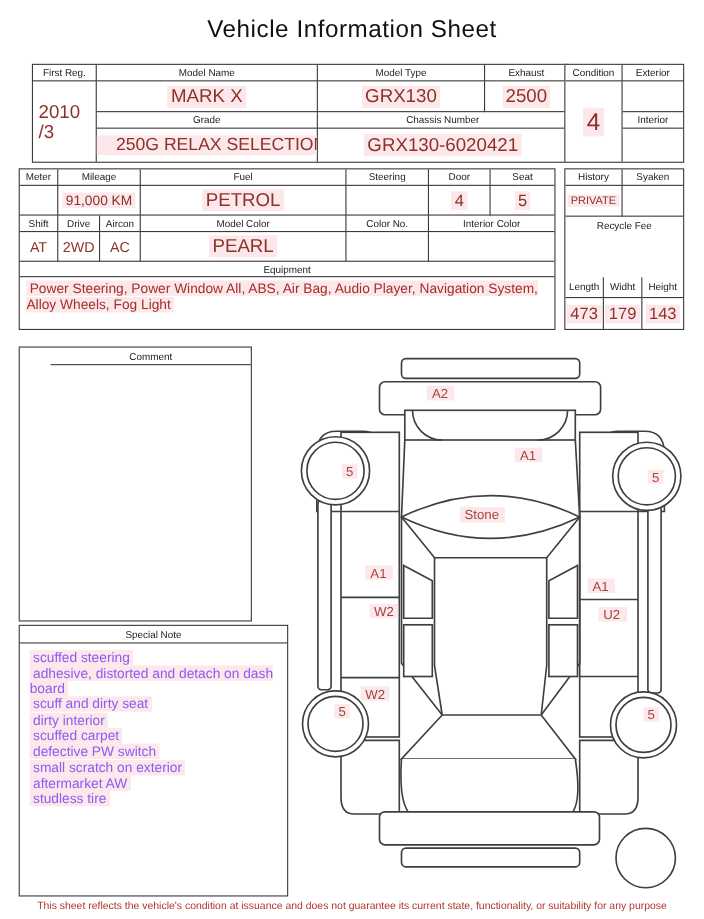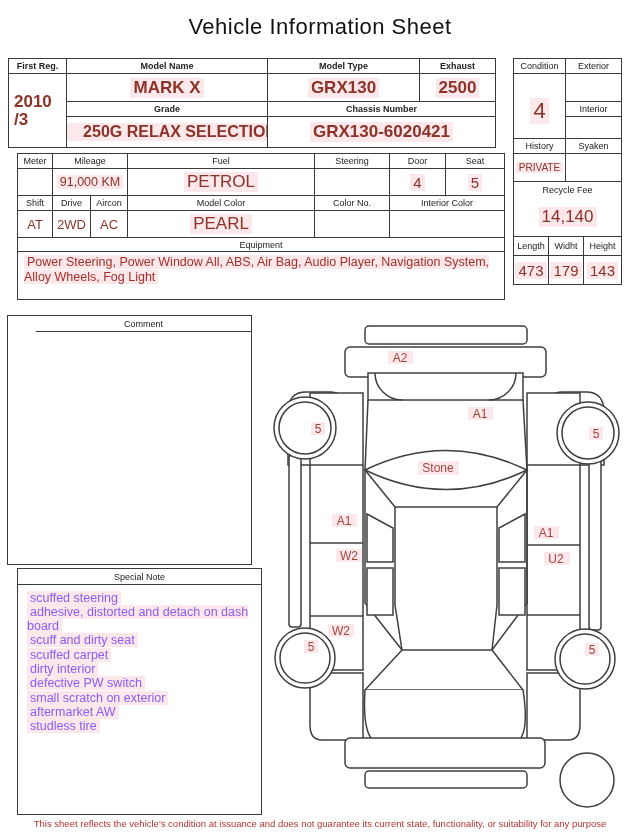--- a/index.html
+++ b/index.html
@@ -34,21 +34,21 @@
   svg text{font-family:"Liberation Sans",sans-serif;font-size:12px;fill:#a2453c;
            text-anchor:middle;}
 </style>
 </head>
 <body>
 
 <div id="page">
 
   <div class="title">Vehicle Information Sheet</div>
 
-  <div class="box" style="left:8px;top:58px;width:488px;height:90px;font-weight:bold;">
+  <div class="box" style="left:29px;top:58px;width:488px;height:90px;">
     <div class="grid" style="grid-template-columns:58px 201px 152px 1fr;grid-template-rows:15px 28px 15px 1fr;">
       <div class="cell hdr bR bB" style="grid-area:1/1">First Reg.</div>
       <div class="cell hdr bR bB" style="grid-area:1/2">Model Name</div>
       <div class="cell hdr bR bB" style="grid-area:1/3">Model Type</div>
       <div class="cell hdr bB" style="grid-area:1/4">Exhaust</div>
 
       <div class="cell val v17 bR firstreg" style="grid-area:2/1/5/2">
         <span>2010</span>
         <span>/3</span>
       </div>
@@ -128,64 +128,61 @@
           </div>
         <div class="cell bR bB" style="grid-area:2/5"></div>
         <div class="cell bB" style="grid-area:2/6"></div>
       </div>
 
       <div class="cell hdr bB" style="grid-area:5/1/6/7">Equipment</div>
       <div class="equip" style="grid-area:6/1/7/7"><span class="hl">Power Steering, Power Window  All, ABS, Air Bag, Audio Player, Navigation System, Alloy Wheels, Fog Light</span></div>
     </div>
   </div>
 
-  <div class="box" style="left:513px;top:138px;width:109px;height:147px;">
+  <div class="box" style="left:513px;top:153px;width:109px;height:147px;">
     <div class="grid" style="grid-template-columns:52px 1fr;grid-template-rows:15px 28px 16px 39px 19px 1fr;">
       <div class="cell hdr bR bB" style="grid-area:1/1">History</div>
       <div class="cell hdr bB" style="grid-area:1/2">Syaken</div>
       <div class="cell bR bB" style="grid-area:2/1">
           <span class="val v11 hl">PRIVATE</span>
         </div>
       <div class="cell bB" style="grid-area:2/2"></div>
 
       <div class="cell hdr" style="grid-area:3/1/4/3">Recycle Fee</div>
-      <div class="cell bB" style="grid-area:4/1/5/3">
-          <span class="val v17 hl">14,140</span>
-        </div>
 
       <div class="grid" style="grid-area:5/1/7/3;grid-template-columns:35px 35px 1fr;grid-template-rows:19px 1fr;">
         <div class="cell hdr bR bB" style="grid-area:1/1">Length</div>
         <div class="cell hdr bR bB" style="grid-area:1/2">Widht</div>
         <div class="cell hdr bB" style="grid-area:1/3">Height</div>
         <div class="cell bR" style="grid-area:2/1">
             <span class="val v15 hl">473</span>
           </div>
         <div class="cell bR" style="grid-area:2/2">
             <span class="val v15 hl">179</span>
           </div>
         <div class="cell" style="grid-area:2/3">
             <span class="val v15 hl">143</span>
           </div>
       </div>
     </div>
   </div>
 
-  <div class="box" style="left:7px;top:315px;width:245px;height:250px;padding-left:28px;">
+  <div class="box" style="left:17px;top:315px;width:212px;height:250px;padding-left:28px;">
     <div class="pane-hd">Comment</div>
     <div></div>
   </div>
 
   <div class="box" style="left:17px;top:568px;width:245px;height:247px;">
     <div class="pane-hd">Special Note</div>
     <div class="notes">
       <div><span class="hl">scuffed steering</span></div>
       <div><span class="hl">adhesive, distorted and detach on dash board</span></div>
       <div><span class="hl">scuff and dirty seat</span></div>
+      <div><span class="hl">dirty interior</span></div>
       <div><span class="hl">scuffed carpet</span></div>
-      <div><span class="hl">dirty interior</span></div>
       <div><span class="hl">defective PW switch</span></div>
       <div><span class="hl">small scratch on exterior</span></div>
       <div><span class="hl">aftermarket AW</span></div>
       <div><span class="hl">studless tire</span></div>
     </div>
   </div>
 
   <svg style="position:absolute;left:270px;top:315px;" width="360" height="500" viewBox="0 0 360 500">
 
     <path class="fw" d="M74 150 L74 91 Q74 77 60 77 L36 77 Q18 77 18 97 L18 150 Z"></path>

